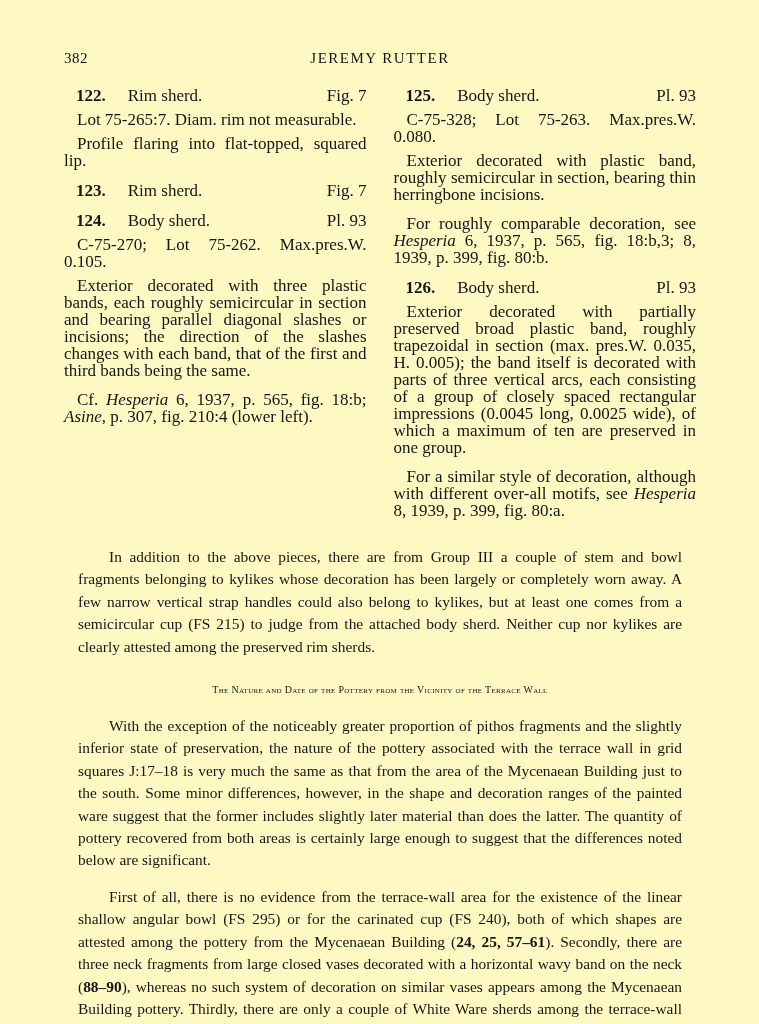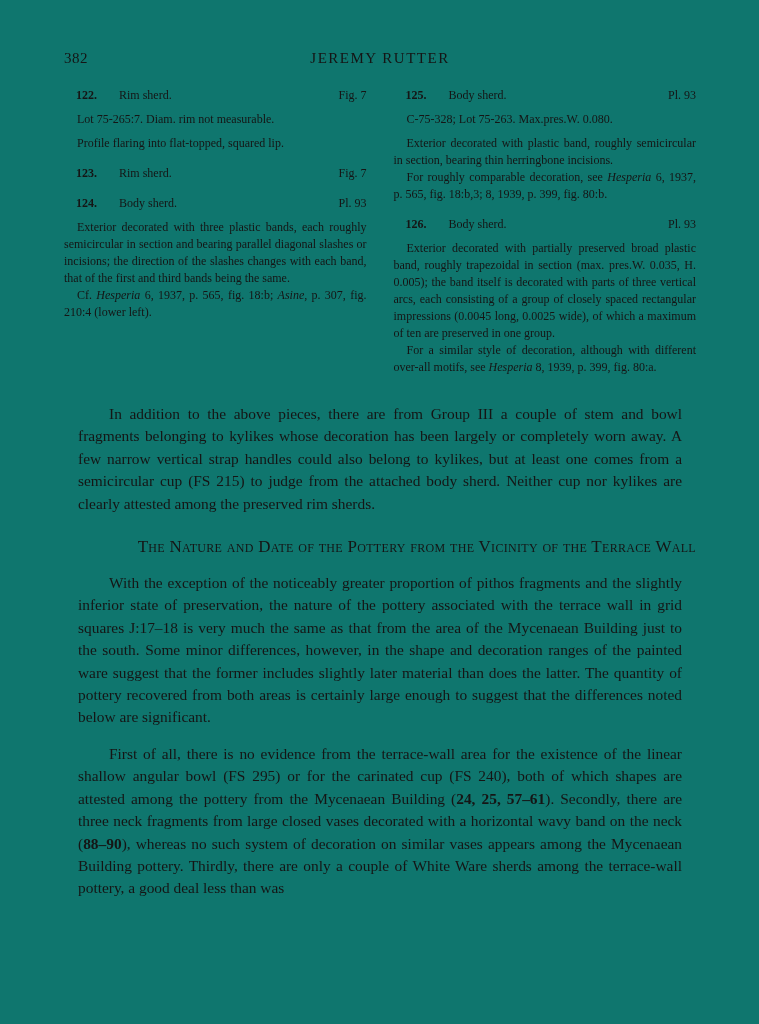--- a/index.html
+++ b/index.html
@@ -13,21 +13,21 @@
     overflow: hidden;
     font-family: "Liberation Serif", "DejaVu Serif", serif;
     color: #151515;
     -webkit-font-smoothing: antialiased;
   }
   .page {
     box-sizing: border-box;
     width: 759px;
     height: 1024px;
     padding: 50px 63px 0 64px;
-    background: #0f766e;
+    background: #fef9c3;
   }
   
   .running-header {
     position: relative;
     text-align: center;
     font-size: 15px;
     height: 20px;
   }
   .page-num {
     position: absolute;
@@ -36,21 +36,21 @@
     letter-spacing: 0.5px;
   }
   .running-head {
     letter-spacing: 1.5px;
   }
   
   .catalog {
     display: flex;
     gap: 27px;
     margin-top: 17px;
-    font-size: 12px;
+    font-size: 17px;
     line-height: 17px;
     text-align: justify;
   }
   .col {
     flex: 1 1 0;
     min-width: 0;
   }
   .entry { margin-bottom: 13px; }
   .entry:last-child { margin-bottom: 0; }
   .entry-head {
@@ -58,41 +58,41 @@
     align-items: baseline;
     padding-left: 12px;
   }
   .e-num { font-weight: 700; }
   .e-title { margin-left: 22px; flex: 1 1 auto; text-align: left; }
   .e-ref { margin-left: 8px; white-space: nowrap; }
   .e-para {
     margin: 7px 0 0 0;
     text-indent: 13px;
   }
-  .e-para.cite { margin-top: 0; }
+  .e-para.cite { margin-top: 12px; }
   .it { font-style: italic; }
   .bd { font-weight: 700; }
   
   .body-text {
     margin-top: 27px;
     font-size: 15.4px;
     line-height: 22.4px;
     text-align: justify;
   }
   .b-para {
     margin: 14px;
     text-indent: 31px;
   }
   .section-heading {
     margin: 21px 0 14px 0;
     font-weight: 400;
-    font-size: 17px;
+    font-size: 10px;
     font-variant: small-caps;
     letter-spacing: 0.3px;
-    text-align: right;
+    text-align: center;
     text-indent: 0;
     line-height: 22px;
   }
 </style>
 </head>
 <body>
 
 <div class="page">
 
   <header class="running-header">
@@ -121,20 +121,21 @@
           <span class="e-ref">Fig. 7</span>
         </div>
       </article>
 
       <article class="entry">
         <div class="entry-head">
           <span class="e-num">124.</span>
           <span class="e-title">Body sherd.</span>
           <span class="e-ref">Pl. 93</span>
         </div>
+        <p class="e-para">C-75-270; Lot 75-262. Max.pres.W. 0.105.</p>
         <p class="e-para">Exterior decorated with three plastic bands, each roughly semicircular in section and bearing parallel diagonal slashes or incisions; the direction of the slashes changes with each band, that of the first and third bands being the same.</p>
         <p class="e-para cite"><span>Cf. </span><span class="it">Hesperia</span><span> 6, 1937, p. 565, fig. 18:b; </span><span class="it">Asine</span><span>, p. 307, fig. 210:4 (lower left).</span></p>
       </article>
 
     </div>
 
     <div class="col">
 
       <article class="entry">
         <div class="entry-head">

